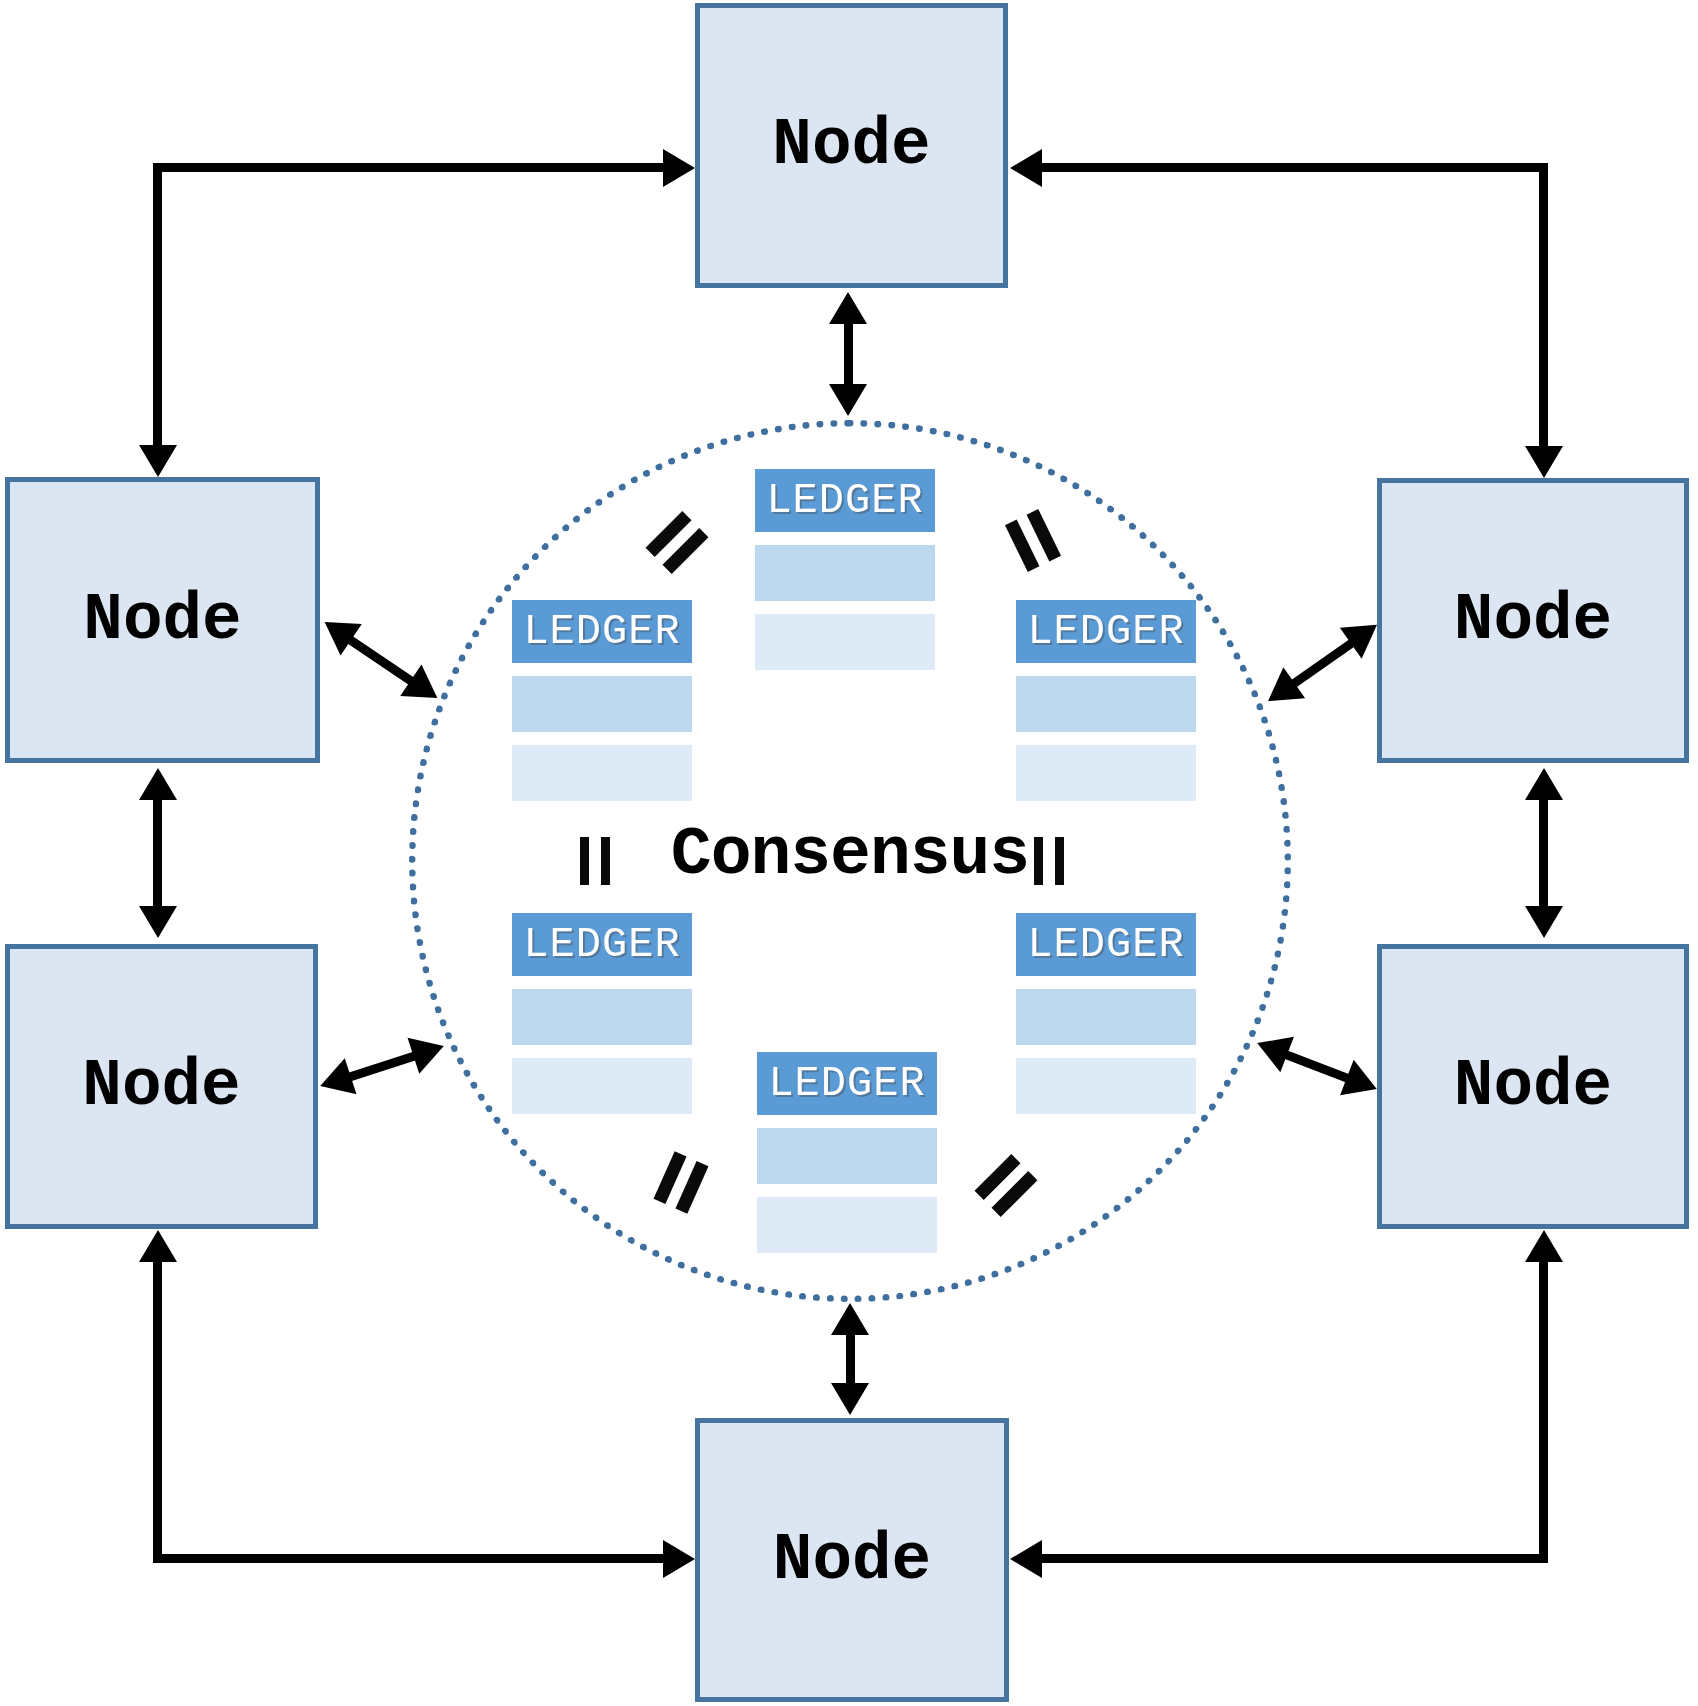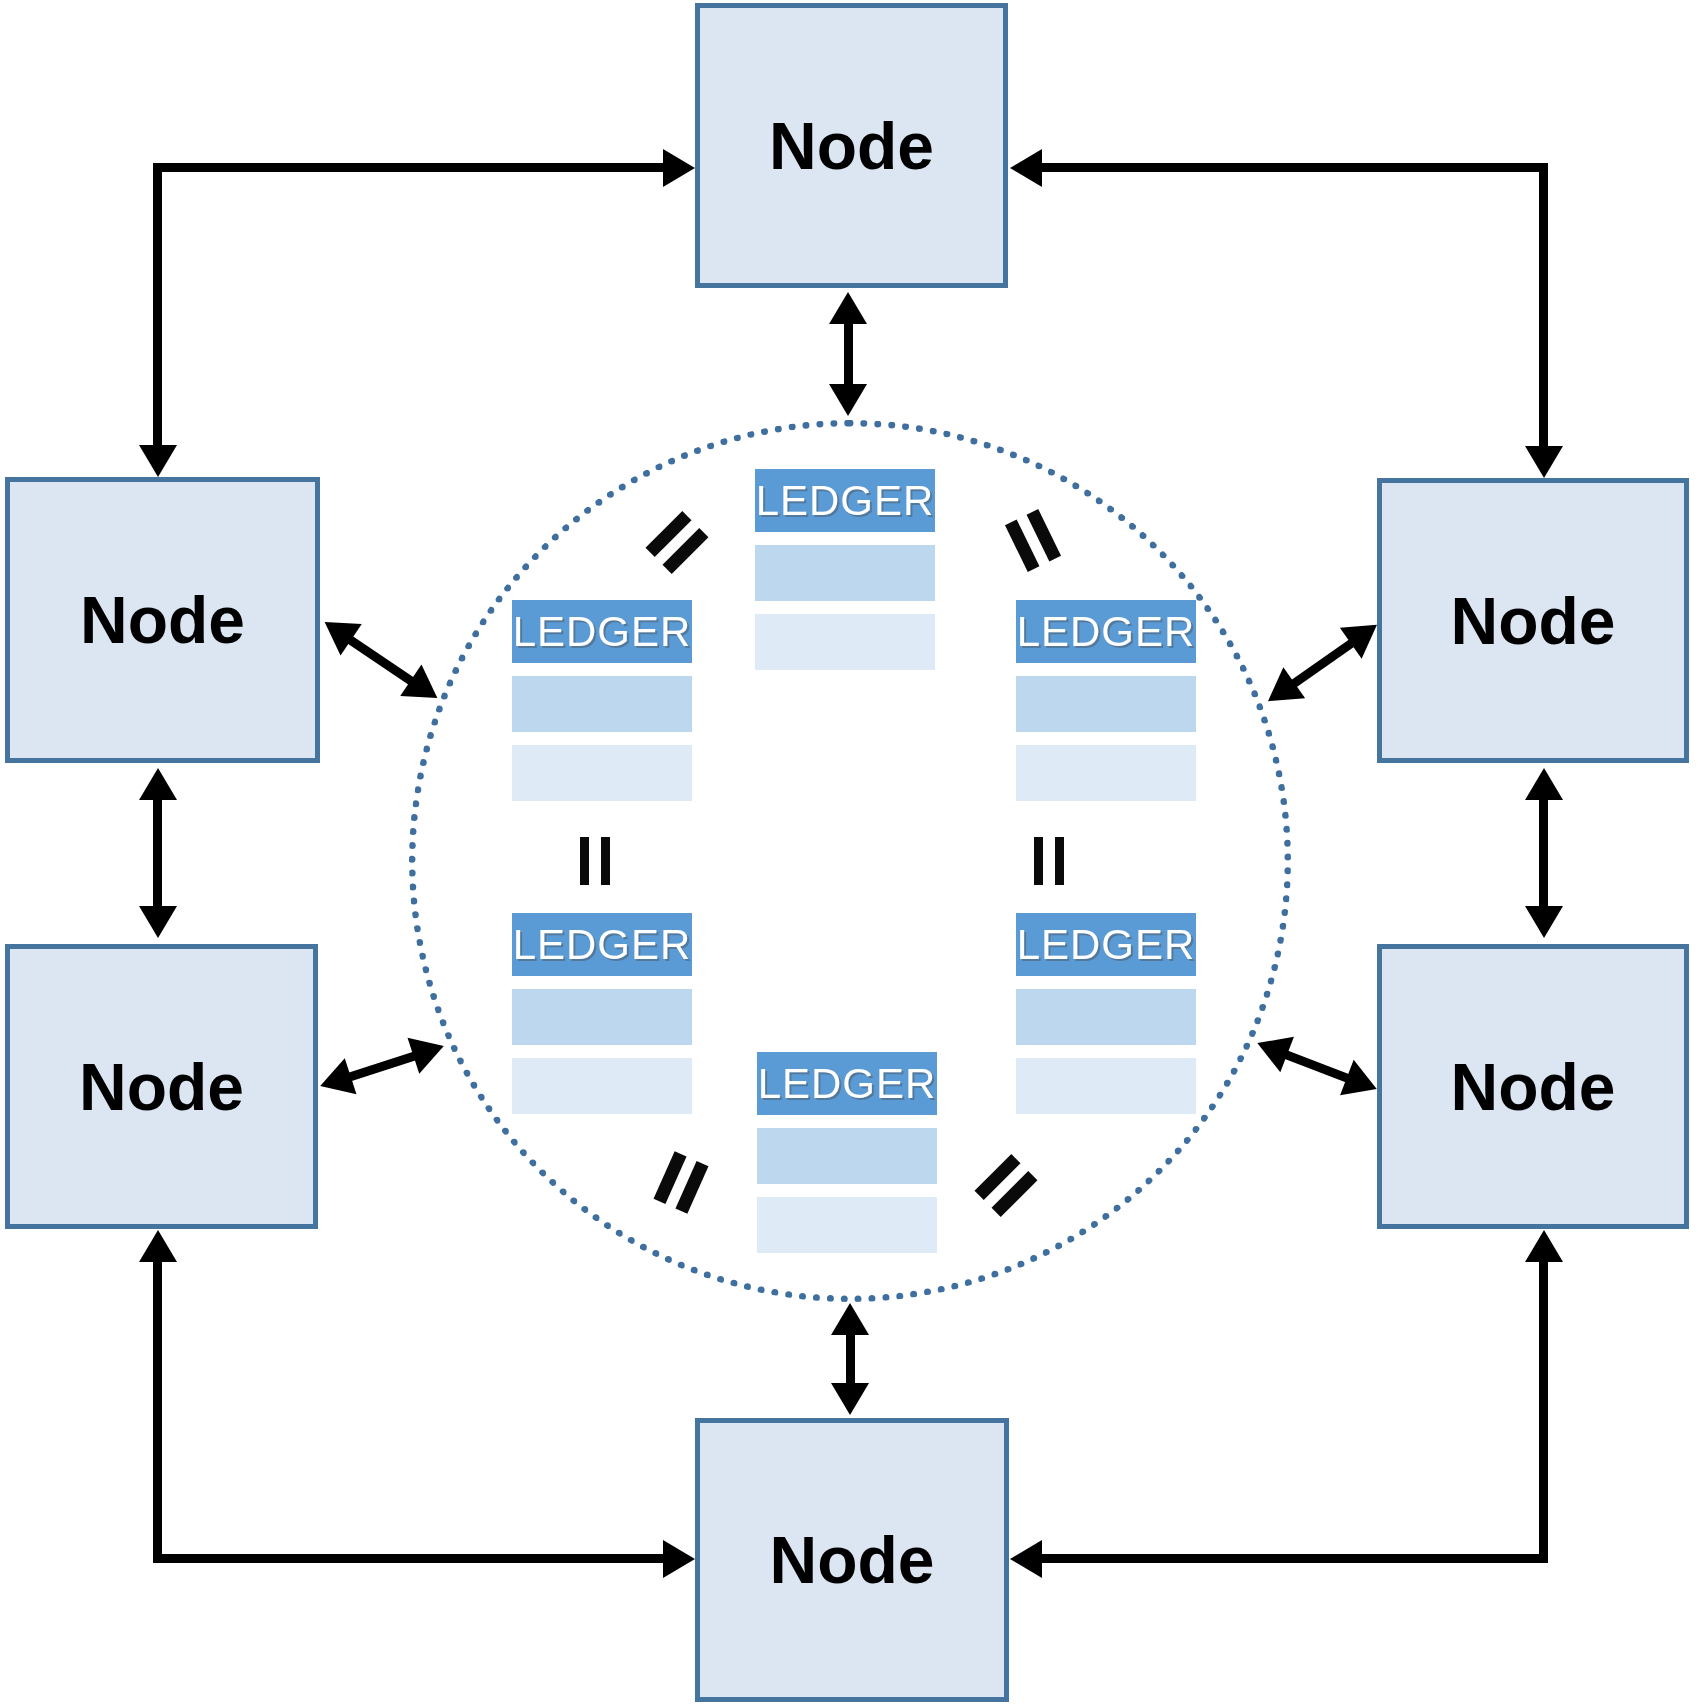--- a/index.html
+++ b/index.html
@@ -1,18 +1,18 @@
 <!DOCTYPE html>
 <html><head>
 <meta charset="utf-8">
 <style>
   html,body{margin:0;padding:0;background:#ffffff;}
   #canvas{
     position:relative;width:1698px;height:1706px;background:#ffffff;overflow:hidden;
-    font-family:Liberation Sans, sans-serif;
+    font-family:Liberation Mono, monospace;
   }
   
   .node{
     position:absolute;background:#dce6f2;border:5px solid #45759f;
     box-sizing:border-box;display:flex;align-items:center;justify-content:center;
   }
   .node-label{font-size:66px;font-weight:bold;color:#000;letter-spacing:0px;}
   
   .ring{
     position:absolute;left:409px;top:420px;width:882px;height:882px;
@@ -107,20 +107,21 @@
     <div class="ledger-header">LEDGER</div>
     <div class="ledger-row r1"></div>
     <div class="ledger-row r2"></div>
   </div>
   <div class="ledger" style="left:757px;top:1052px">
     <div class="ledger-header">LEDGER</div>
     <div class="ledger-row r1"></div>
     <div class="ledger-row r2"></div>
   </div>
 
+  <div class="consensus">Consensus</div>
 
   <div class="eq" style="left:651px;top:524px;transform:rotate(-45deg)">
     <div class="bar"></div>
       <div class="bar"></div>
   </div>
   <div class="eq" style="left:1007px;top:522px;transform:rotate(64deg)">
     <div class="bar"></div>
       <div class="bar"></div>
   </div>
   <div class="eq slim" style="left:571px;top:846px;transform:rotate(90deg)">

